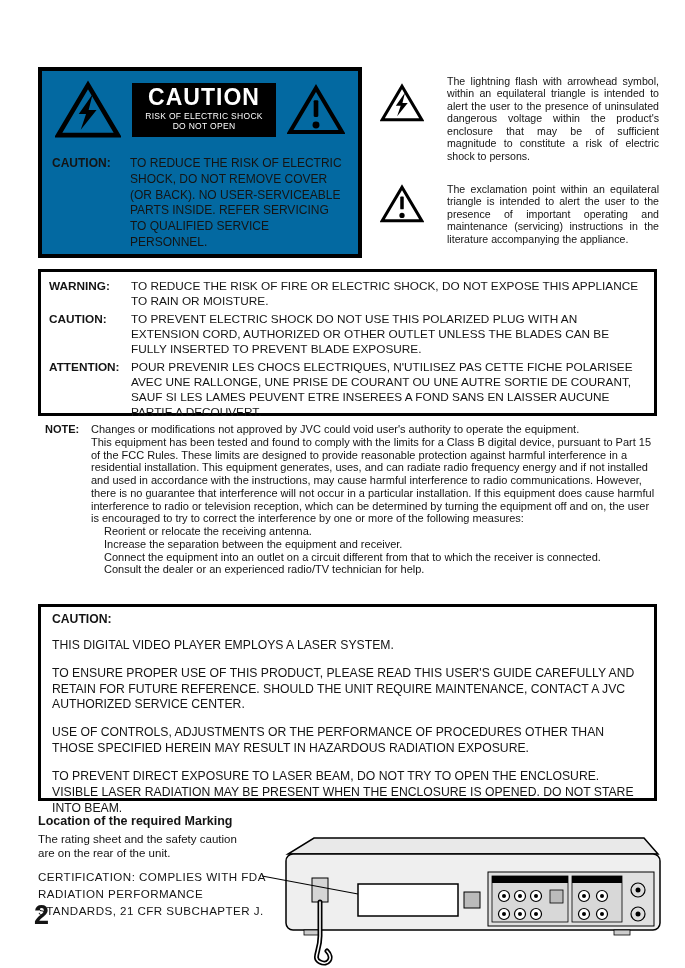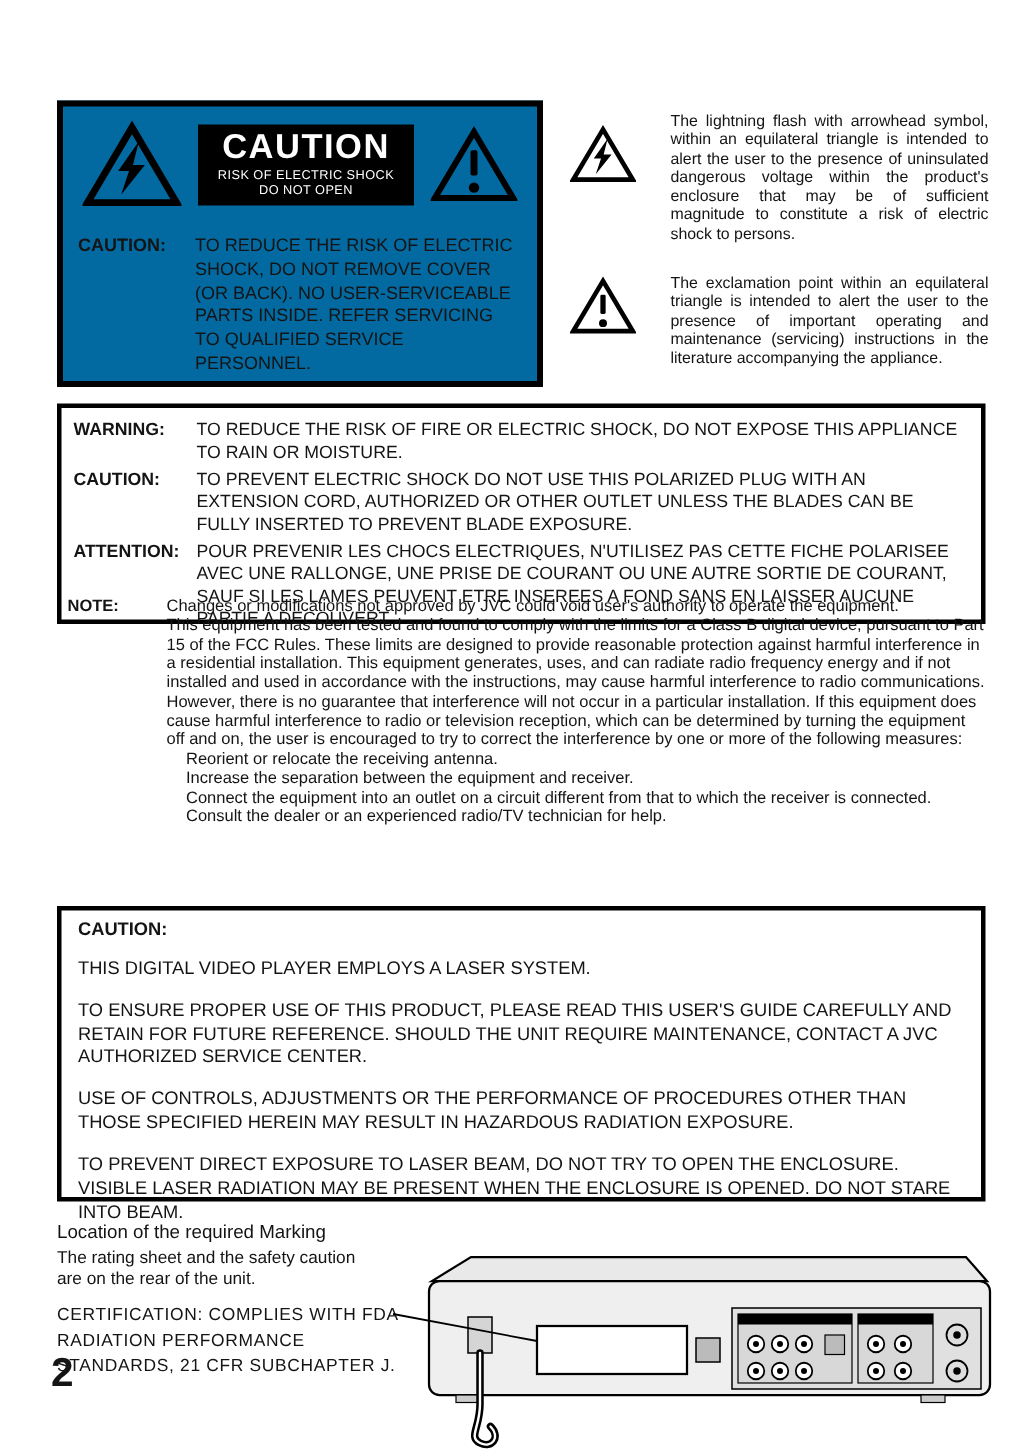--- a/index.html
+++ b/index.html
@@ -52,41 +52,41 @@
     border: 3px solid #000;
     padding: 7px 10px 20px 8px;
     background: #fff;
   }
   .warn-row { display: flex; font-size: 11.8px; line-height: 1.27; margin-bottom: 3px; }
   .warn-row .label { font-weight: bold; width: 82px; flex: none; }
   .warn-row .text { flex: 1; }
 
   
   .fcc-note {
-    position: absolute; left: 45px; top: 398px; width: 612px;
-    font-size: 11px; line-height: 1.16; display: flex; gap: 20px;
+    position: absolute; left: 45px; top: 423px; width: 612px;
+    font-size: 11px; line-height: 1.16; display: flex;
   }
   .fcc-note .label { font-weight: bold; width: 46px; flex: none; }
   .fcc-note .content { flex: 1; }
   .fcc-note .measure { margin-left: 13px; }
 
   
   .laser-box {
     position: absolute; left: 38px; top: 604px;
     width: 619px; height: 197px;
     border: 3px solid #000;
     padding: 5px 11px 0 11px;
     font-size: 12.2px; line-height: 1.3;
     background: #fff;
   }
   .laser-box .label { font-weight: bold; margin-bottom: 10px; }
   .laser-box p { margin: 0 0 12px 0; }
 
   
-  .marking-heading { position: absolute; left: 38px; top: 814px; font-size: 12.5px; font-weight: normal; }
+  .marking-heading { position: absolute; left: 38px; top: 814px; font-size: 12.5px; font-weight: bold; }
   .marking-body { position: absolute; left: 38px; top: 832px; width: 218px; font-size: 11.5px; line-height: 1.25; }
   .certification { position: absolute; left: 38px; top: 869px; width: 234px; font-size: 11.6px; letter-spacing: 0.45px; line-height: 1.45; }
   .page-number { position: absolute; left: 34px; top: 900px; font-size: 27px; font-weight: bold; }
 
   
   .rear-illu { position: absolute; left: 262px; top: 818px; width: 408px; height: 148px; }
 </style>
 </head>
 <body>
 

